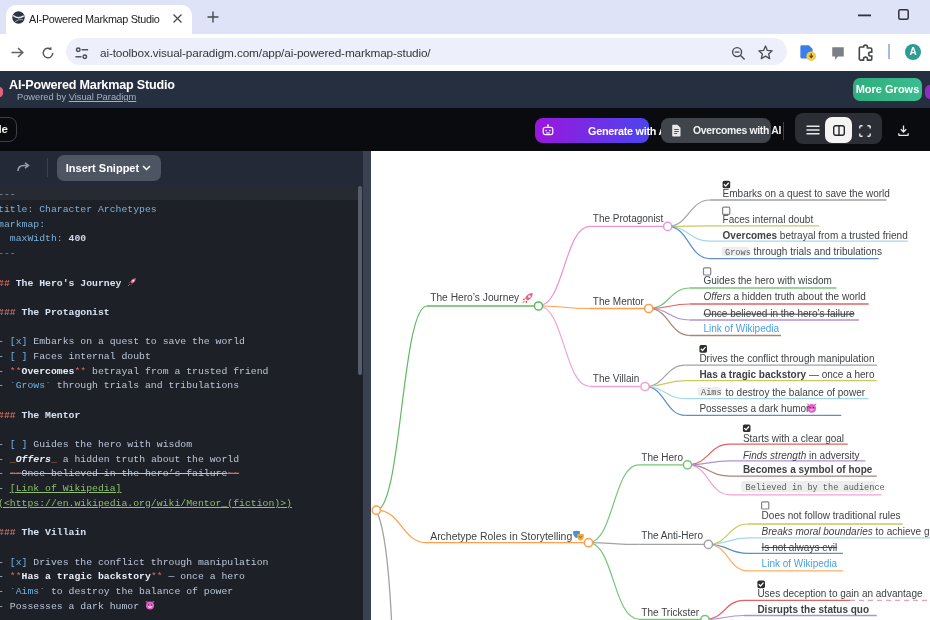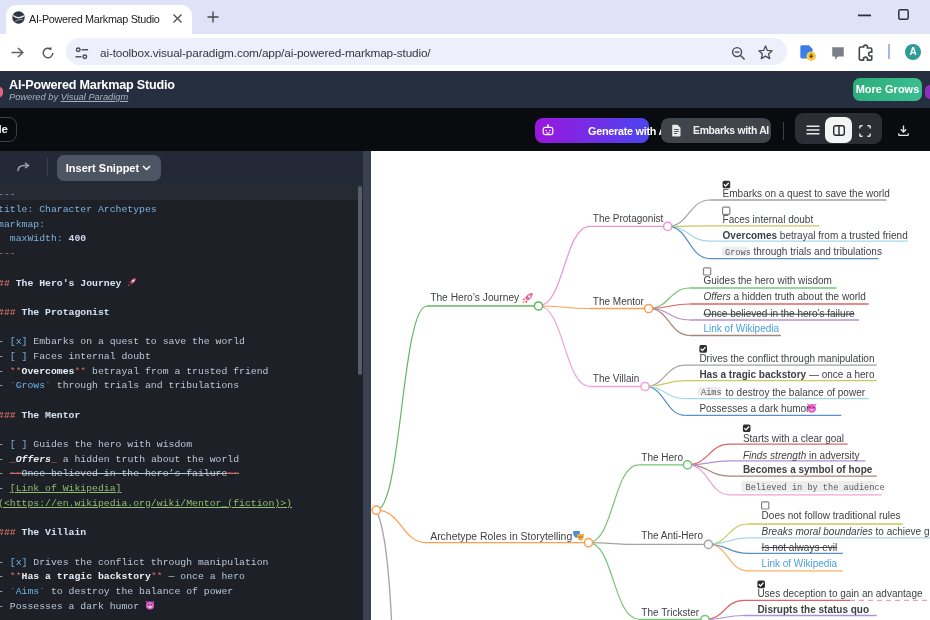--- a/index.html
+++ b/index.html
@@ -67,42 +67,42 @@
 </svg>
 <div class="abs" style="left:888px;top:44px;width:2px;height:15px;background:#a9b6e8;"></div>
 <div class="abs" style="left:905px;top:44px;width:16px;height:16px;border-radius:50%;background:#2c9c96;color:#fff;font-size:10px;font-weight:bold;text-align:center;line-height:16px;">A</div>
 
 <div class="abs" style="left:0;top:71px;width:930px;height:37px;background:#262f3f;"></div>
 <svg class="abs" style="left:0;top:87px" width="3" height="10" viewBox="0 0 3 10">
  <circle cx="-2" cy="5" r="5.5" fill="#d9667e"></circle>
  <circle cx="-2.5" cy="5" r="2.5" fill="#efaab8"></circle>
 </svg>
 <div class="abs" style="left:9px;top:78px;font-size:12.6px;font-weight:bold;color:#ffffff;letter-spacing:-0.2px;">AI-Powered Markmap Studio</div>
-<div class="abs" style="left:9px;top:92px;font-size:9.3px;color:#a7b0bf;font-style:italic;">Powered by <span style="text-decoration:underline;">Visual Paradigm</span></div>
+<div class="abs" style="left:17px;top:92px;font-size:9.3px;color:#a7b0bf;">Powered by <span style="text-decoration:underline;">Visual Paradigm</span></div>
 <div class="abs" style="left:853px;top:78px;width:69px;height:23px;border-radius:7px;background:linear-gradient(90deg,#2eae7c,#3bbd90);color:#fff;font-size:11px;font-weight:bold;text-align:center;line-height:23px;">More Grows</div>
 <div class="abs" style="left:925px;top:85px;width:5px;height:14px;border-radius:7px 0 0 7px;background:#8d2ec0;"></div>
 
 <div class="abs" style="left:0;top:108px;width:930px;height:43px;background:#0a0b0e;"></div>
 <div class="abs" style="left:-20px;top:117px;width:37px;height:25px;border:1px solid #3b4048;border-radius:8px;color:#f0f0f0;font-size:11.5px;font-weight:bold;text-align:right;line-height:23px;padding-right:8px;">le</div>
 <div class="abs" style="left:535px;top:117.5px;width:114px;height:25.6px;border-radius:8px;background:linear-gradient(90deg,#9b16dd,#4b45ef);"></div>
 <svg class="abs" style="left:542px;top:124px" width="12" height="12" viewBox="0 0 12 12">
  <rect x="1.2" y="3.4" width="9.6" height="7.2" rx="2" fill="none" stroke="#fff" stroke-width="1.2"></rect>
  <path d="M6 3.4 V1.6" stroke="#fff" stroke-width="1.2"></path>
     <circle cx="6" cy="1.2" r="0.9" fill="#fff"></circle>
  <circle cx="4.1" cy="6.6" r="0.8" fill="#fff"></circle>
     <circle cx="7.9" cy="6.6" r="0.8" fill="#fff"></circle>
  <path d="M4.2 9 h3.6" stroke="#fff" stroke-width="1"></path>
 </svg>
 <div class="abs" style="left:588px;top:124.5px;color:#fff;font-size:10.8px;font-weight:bold;letter-spacing:-0.25px;white-space:nowrap;">Generate with AI</div>
 <div class="abs" style="left:661px;top:117.5px;width:110px;height:25.6px;border-radius:8px;background:#40454c;"></div>
 <svg class="abs" style="left:671px;top:124px" width="11" height="13" viewBox="0 0 11 13">
  <path d="M2 0.8 h4.5 l3 3 v8 a0.8 0.8 0 0 1 -0.8 0.8 h-6.7 a0.8 0.8 0 0 1 -0.8 -0.8 v-10.2 a0.8 0.8 0 0 1 0.8 -0.8 z" fill="#e8e8e8"></path>
  <path d="M3.2 5.5 h4.6 M3.2 7.5 h4.6 M3.2 9.5 h3" stroke="#40454c" stroke-width="0.9"></path>
 </svg>
-<div class="abs" style="left:693px;top:124.5px;color:#f2f2f2;font-size:10.4px;font-weight:bold;letter-spacing:-0.3px;white-space:nowrap;">Embarks with AI</div>
+<div class="abs" style="left:693px;top:124.5px;color:#f2f2f2;font-size:10.4px;font-weight:bold;letter-spacing:-0.3px;white-space:nowrap;">Overcomes with AI</div>
 <div class="abs" style="left:783px;top:122px;width:1px;height:18px;background:#3c4146;"></div>
 <div class="abs" style="left:795px;top:113px;width:87px;height:31px;border-radius:8px;background:#2b2e34;"></div>
 <svg class="abs" style="left:805.5px;top:125px" width="14" height="10" viewBox="0 0 14 10">
  <path d="M0.5 1.2 h13 M0.5 5 h13 M0.5 8.8 h13" stroke="#e8e8e8" stroke-width="1.5"></path>
 </svg>
 <div class="abs" style="left:825px;top:117px;width:27px;height:25.6px;border-radius:7px;background:#f4f4f4;"></div>
 <svg class="abs" style="left:833px;top:124.5px" width="12" height="11" viewBox="0 0 12 11">
  <rect x="0.7" y="0.7" width="10.6" height="9.6" rx="2" fill="none" stroke="#26282c" stroke-width="1.4"></rect>
  <path d="M6 0.7 V10.3" stroke="#26282c" stroke-width="1.4"></path>
 </svg>

